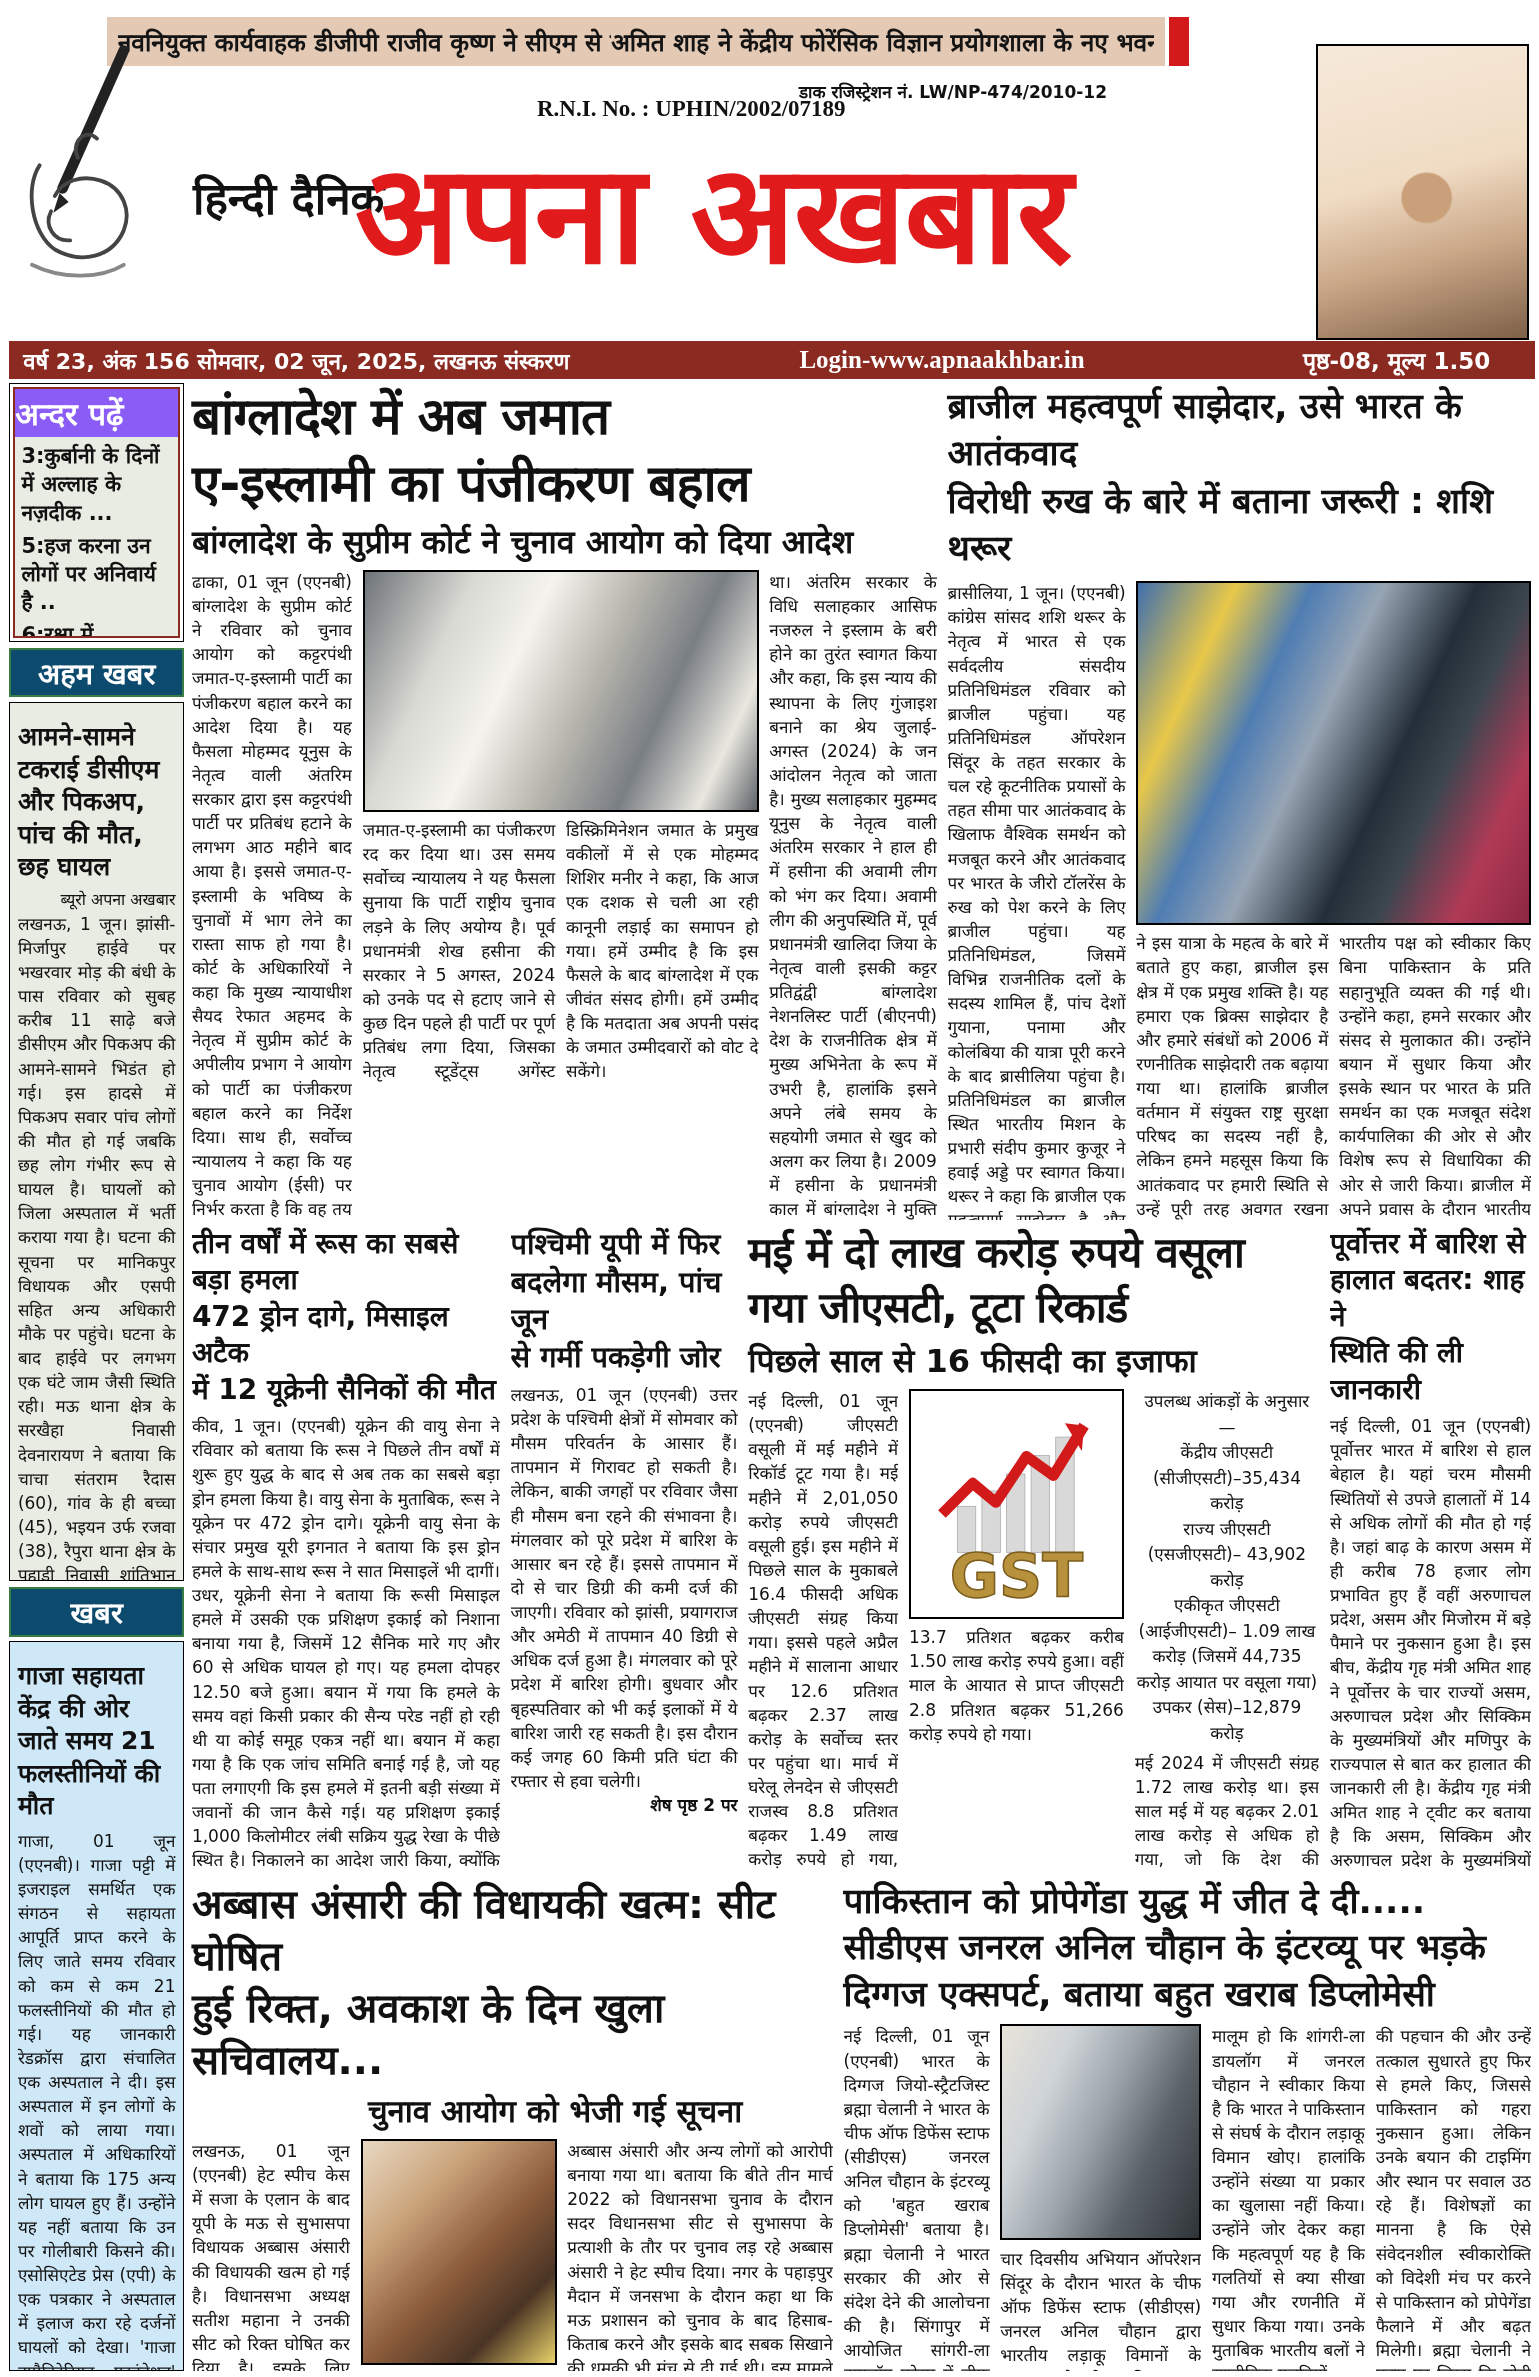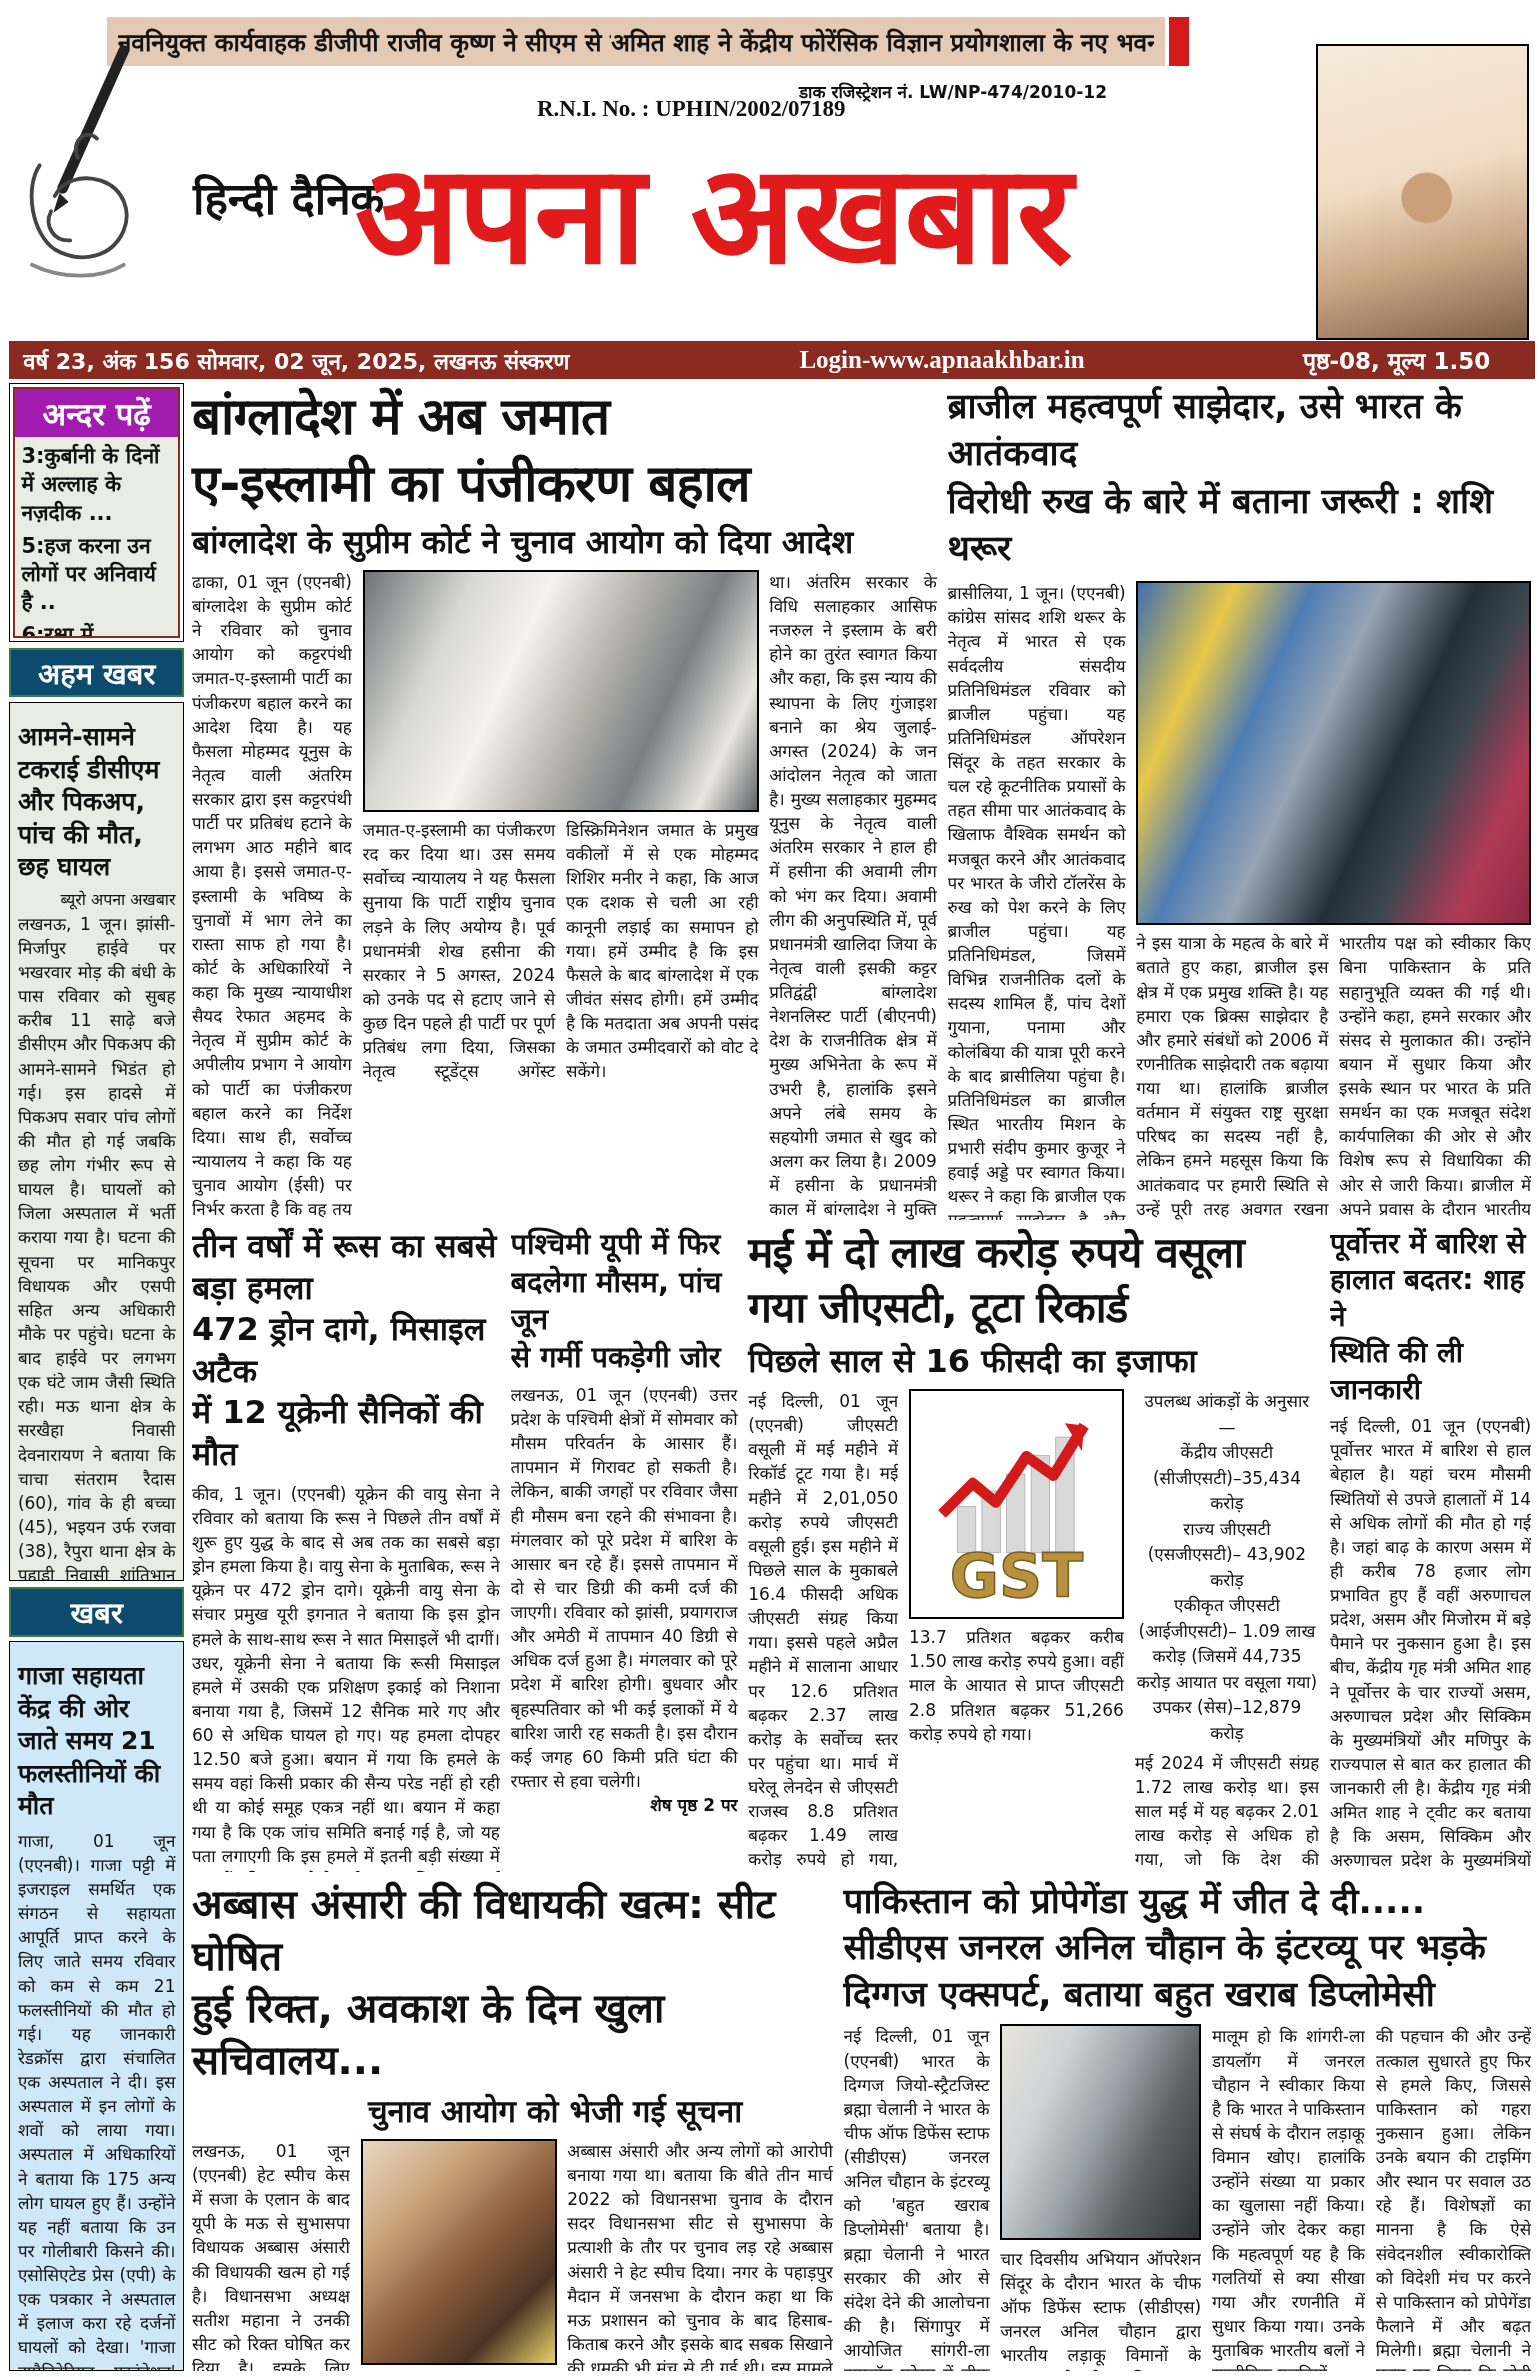--- a/index.html
+++ b/index.html
@@ -32,21 +32,21 @@
   
   .content{position:absolute;left:9.2px;top:383px;width:1522px;height:1988px;display:flex;gap:7.7px;}
   .left-rail{width:175px;flex:none;display:flex;flex-direction:column;}
   .main{flex:1;display:flex;flex-direction:column;gap:6.1px;min-width:0;}
 
   
   .sec-bar{background:#0c4a6e;border:2.3px solid #3a7d44;color:#fff;font-weight:800;font-size:29px;
            text-align:center;padding:3.1px 0;}
   .inside-box{border:1.5px solid #000;padding:3.1px;background:#fff;}
   .inside-inner{border:2.3px solid #8b2a21;background:#e9ece2;height:247px;overflow:hidden;}
-  .inside-head{background:#a21caf;color:#fff;font-weight:800;font-size:31px;text-align:center;padding:3.1px 0;}
+  .inside-head{background:#8b5cf6;color:#fff;font-weight:800;font-size:31px;text-align:left;padding:3.1px 0;}
   .inside-item{font-weight:700;font-size:21px;line-height:1.35;padding:4.6px 6.1px 0 6.1px;}
   .rail-article{border:1.5px solid #000;background:#e9ece2;padding:6.1px 7.7px;overflow:hidden;margin-top:4.6px;}
   .rail-article.blue{background:#cfe8f8;}
   .rail-headline{font-weight:800;font-size:25px;line-height:1.3;margin-top:12px;}
   .rail-byline{font-size:16px;text-align:right;font-weight:400;padding:4.6px 0 1.5px 0;}
   .body-txt{font-size:17px;line-height:1.42;text-align:justify;}
   .rail-article.accident{height:865px;}
   .rail-article.blue{flex:1;}
   .bar-khabar{margin-top:6.1px;}
 
@@ -68,21 +68,21 @@
   .tharoor{flex:1;display:flex;flex-direction:column;min-width:0;}
   .headline-lg{font-weight:800;font-size:35px;line-height:1.35;}
   .tharoor-body{display:flex;gap:10.7px;margin-top:9.2px;flex:1;min-height:0;}
   .tharoor-c1{width:178px;flex:none;}
   .tharoor-right{flex:1;display:flex;flex-direction:column;gap:6.1px;min-width:0;}
   .tharoor-photo{width:100%;height:344px;
       background:linear-gradient(115deg,#3f6fae 0%,#e8c84a 18%,#4f7db3 32%,#97a5b4 45%,#232e38 62%,#3c464f 72%,#b03a56 86%,#8d2742 100%);}
 
   .row2{display:flex;gap:10.7px;height:646px;}
   .ukraine{width:308px;flex:none;}
-  .headline-md{font-weight:800;font-size:32px;line-height:1.3;}
+  .headline-md{font-weight:800;font-size:28px;line-height:1.3;}
   .weather{width:227px;flex:none;}
   .headline-sm{font-weight:800;font-size:29px;line-height:1.3;}
   .gst{width:571px;flex:none;display:flex;flex-direction:column;}
   .gst-head{font-weight:800;font-size:42px;line-height:1.3;letter-spacing:-0.8px;}
   .gst-sub{font-weight:800;font-size:32px;margin-top:3.1px;}
   .gst-body{display:flex;gap:10.7px;margin-top:7.7px;flex:1;min-height:0;}
   .gst-c1{width:150px;flex:none;}
   .gst-c2{width:215px;flex:none;display:flex;flex-direction:column;gap:6.1px;}
   .gst-figure{width:100%;height:230px;background:#fff;}
   .gst-c3{flex:1;}

